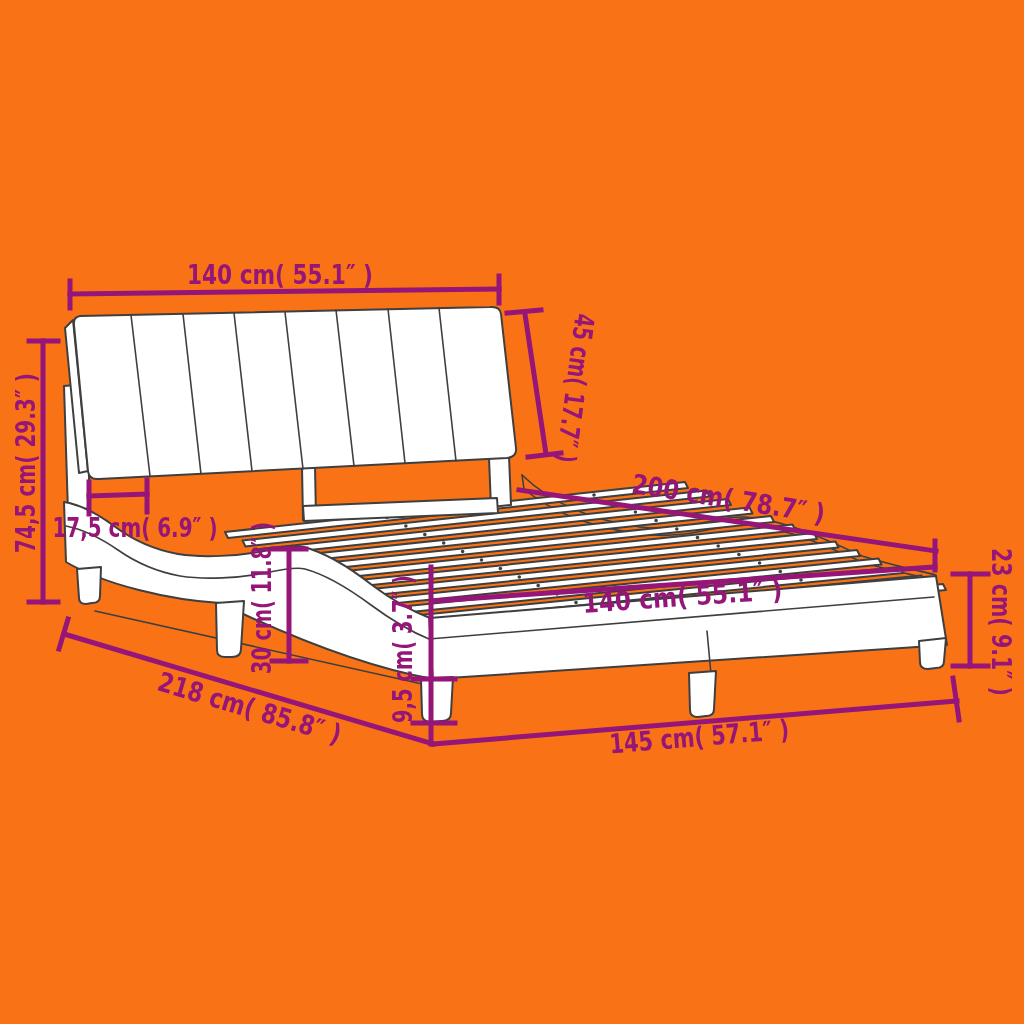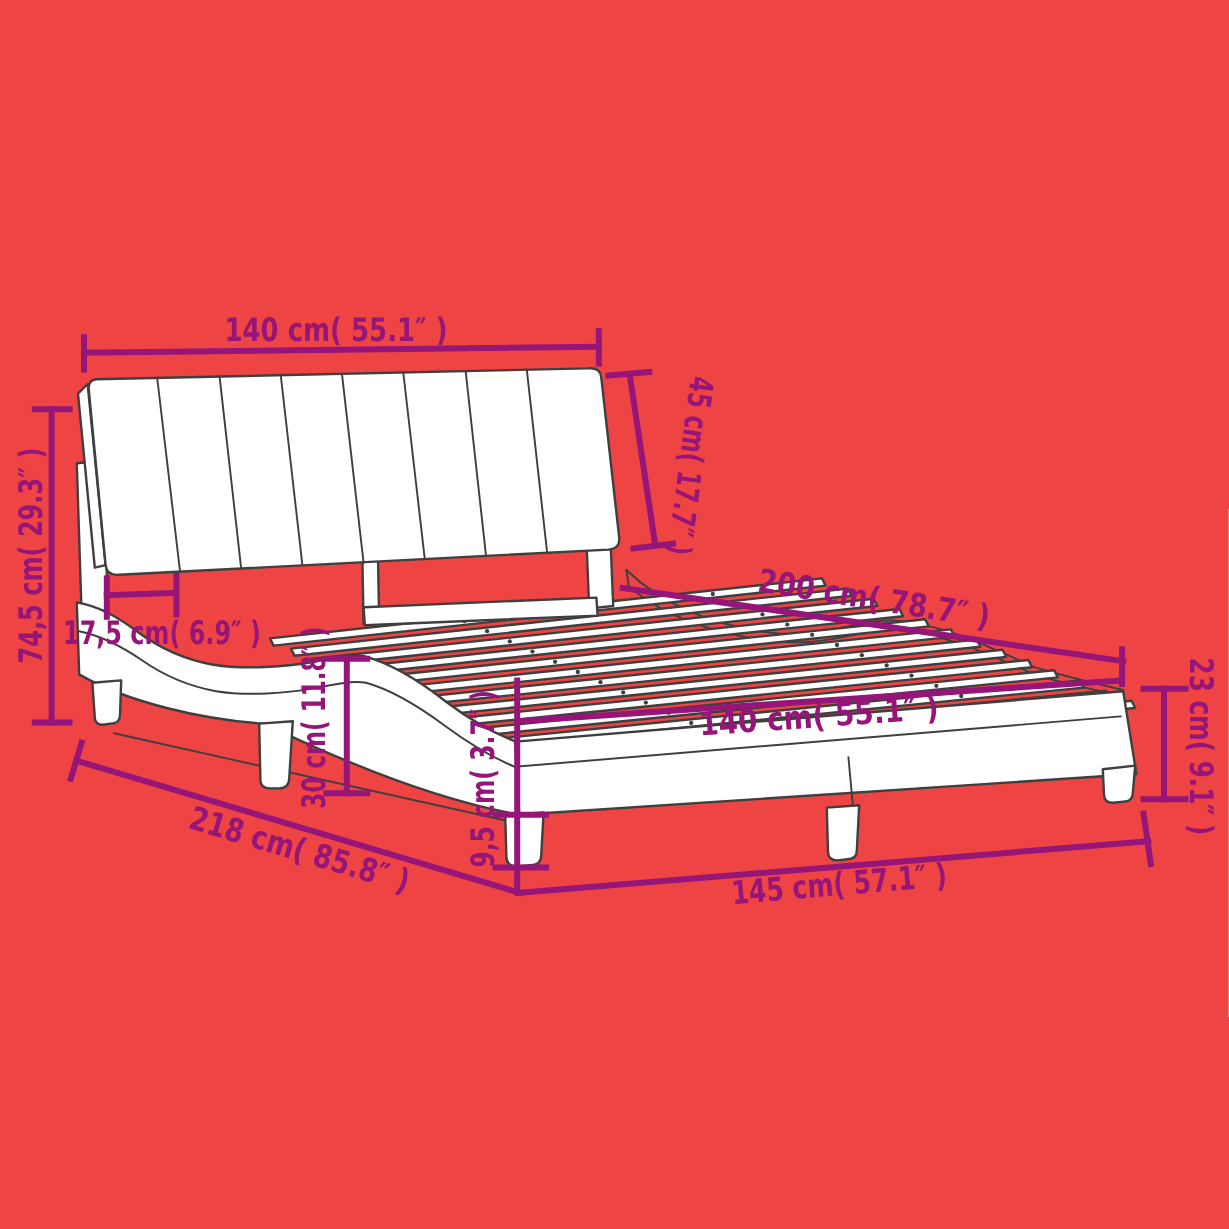--- a/index.html
+++ b/index.html
@@ -1,16 +1,16 @@
 <!DOCTYPE html>
 <html><head>
 <meta charset="utf-8">
 <style>
   html,body{margin:0;padding:0;background:#ffffff;}
-  .stage{width:1024px;height:1024px;position:relative;background:#ef4444;overflow:hidden;}
+  .stage{width:1024px;height:1024px;position:relative;background:#f97316;overflow:hidden;}
   svg{display:block;}
   .outline-fill{fill:#ffffff;stroke:#3f3f3f;stroke-width:2;stroke-linejoin:round;stroke-linecap:round;}
   .thin{fill:none;stroke:#3f3f3f;stroke-width:1.6;stroke-linejoin:round;stroke-linecap:round;}
   .dim{fill:none;stroke:#951579;stroke-width:5;stroke-linecap:square;}
   .dim-label{font-family:"DejaVu Sans","Liberation Sans",sans-serif;font-weight:bold;font-size:27px;fill:#951579;}
 </style>
 </head>
 <body>
 
 <div class="stage">

